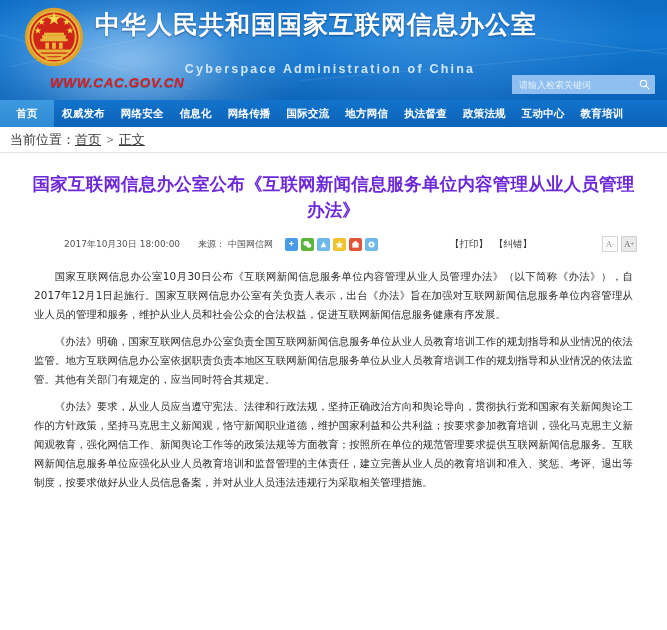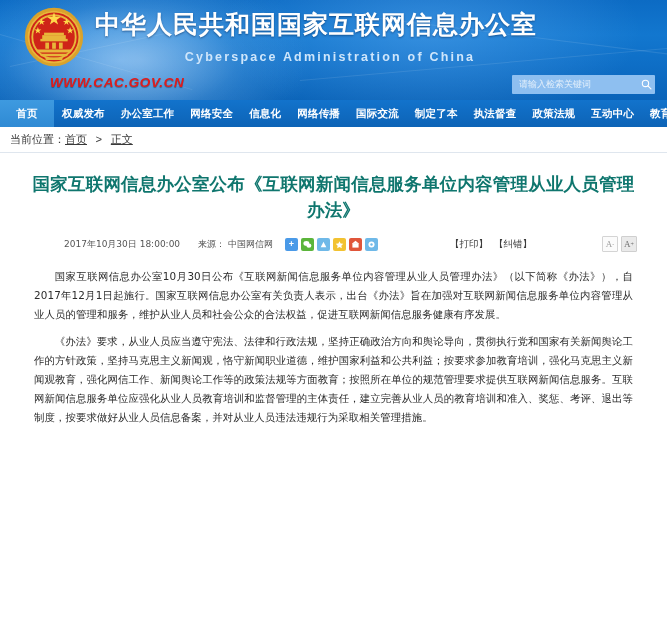--- a/index.html
+++ b/index.html
@@ -66,21 +66,21 @@
     font-family: "DejaVu Sans", "Liberation Sans", sans-serif;
     font-size: 25px;
     font-weight: bold;
     color: #ffffff;
     letter-spacing: 1px;
     line-height: 42px;
     white-space: nowrap;
     text-shadow: 0 1px 2px rgba(0,40,90,0.55);
   }
   .header-title-en {
-    margin-top: 4px;
+    margin-top: 16px;
     font-size: 12.5px;
     font-weight: bold;
     color: #cfe6fb;
     letter-spacing: 2.2px;
     text-align: center;
     width: 470px;
     white-space: nowrap;
   }
   .site-url {
     position: absolute;
@@ -105,21 +105,21 @@
     background: #8ebff0;
     border-radius: 1px;
     display: flex;
     align-items: center;
   }
   .search-input {
     flex: 1;
     border: none;
     outline: none;
     background: transparent;
-    font-family: Liberation Mono, monospace;
+    font-family: Liberation Serif, serif;
     font-size: 9px;
     color: #eaf3fd;
     padding: 0 4px 0 7px;
     height: 25px;
   }
   .search-input::placeholder { color: #e3effb; opacity: 1; }
   .search-btn {
     width: 22px;
     height: 19px;
     border: none;
@@ -165,22 +165,22 @@
     width: 667px;
     height: 26px;
     background: #ffffff;
     display: flex;
     align-items: center;
     padding-left: 10px;
     box-sizing: border-box;
     border-bottom: 1px solid #dfe6ee;
   }
   .breadcrumb {
-    font-family: Liberation Mono, monospace;
-    font-size: 11px;
+    font-family: Liberation Serif, serif;
+    font-size: 13px;
     color: #3a3a3a;
   }
   .breadcrumb a {
     color: #3a3a3a;
     text-decoration: underline;
     cursor: pointer;
   }
   .breadcrumb .sep { padding: 0 2px; text-decoration: none; }
 
   
@@ -190,21 +190,21 @@
     padding: 0 20px;
     background: #ffffff;
   }
   .article-title {
     margin: 0;
     padding: 18px 12px 0 12px;
     text-align: center;
     font-family: "DejaVu Sans", "Liberation Sans", sans-serif;
     font-size: 17.5px;
     font-weight: bold;
-    color: #0f766e;
+    color: #6d28d9;
     line-height: 26px;
     letter-spacing: 0.2px;
   }
 
   .meta-row {
     position: relative;
     height: 22px;
     margin: 10px 10px 0 10px;
     display: flex;
     align-items: center;
@@ -367,36 +367,33 @@
 </div>
 
 <nav class="nav-bar">
   <div class="nav-item home">
     <span>首页</span>
   </div>
   <div class="nav-item">
     <span>权威发布</span>
   </div>
   <div class="nav-item">
-    <span>办公室工作</span>
-  </div>
-  <div class="nav-item">
     <span>网络安全</span>
   </div>
   <div class="nav-item">
     <span>信息化</span>
   </div>
   <div class="nav-item">
     <span>网络传播</span>
   </div>
   <div class="nav-item">
     <span>国际交流</span>
   </div>
   <div class="nav-item">
-    <span>制定了本</span>
+    <span>地方网信</span>
   </div>
   <div class="nav-item">
     <span>执法督查</span>
   </div>
   <div class="nav-item">
     <span>政策法规</span>
   </div>
   <div class="nav-item">
     <span>互动中心</span>
   </div>
@@ -474,16 +471,17 @@
         </button>
       <button class="fs-btn active">
           <span>A</span>
           <sup>+</sup>
         </button>
     </span>
   </div>
 
   <div class="article-body">
     <p>国家互联网信息办公室10月30日公布《互联网新闻信息服务单位内容管理从业人员管理办法》（以下简称《办法》），自2017年12月1日起施行。国家互联网信息办公室有关负责人表示，出台《办法》旨在加强对互联网新闻信息服务单位内容管理从业人员的管理和服务，维护从业人员和社会公众的合法权益，促进互联网新闻信息服务健康有序发展。</p>
+    <p>《办法》明确，国家互联网信息办公室负责全国互联网新闻信息服务单位从业人员教育培训工作的规划指导和从业情况的依法监管。地方互联网信息办公室依据职责负责本地区互联网新闻信息服务单位从业人员教育培训工作的规划指导和从业情况的依法监管。其他有关部门有规定的，应当同时符合其规定。</p>
     <p>《办法》要求，从业人员应当遵守宪法、法律和行政法规，坚持正确政治方向和舆论导向，贯彻执行党和国家有关新闻舆论工作的方针政策，坚持马克思主义新闻观，恪守新闻职业道德，维护国家利益和公共利益；按要求参加教育培训，强化马克思主义新闻观教育，强化网信工作、新闻舆论工作等的政策法规等方面教育；按照所在单位的规范管理要求提供互联网新闻信息服务。互联网新闻信息服务单位应强化从业人员教育培训和监督管理的主体责任，建立完善从业人员的教育培训和准入、奖惩、考评、退出等制度，按要求做好从业人员信息备案，并对从业人员违法违规行为采取相关管理措施。</p>
 
   </div>
 </div>
 
 </body></html>

